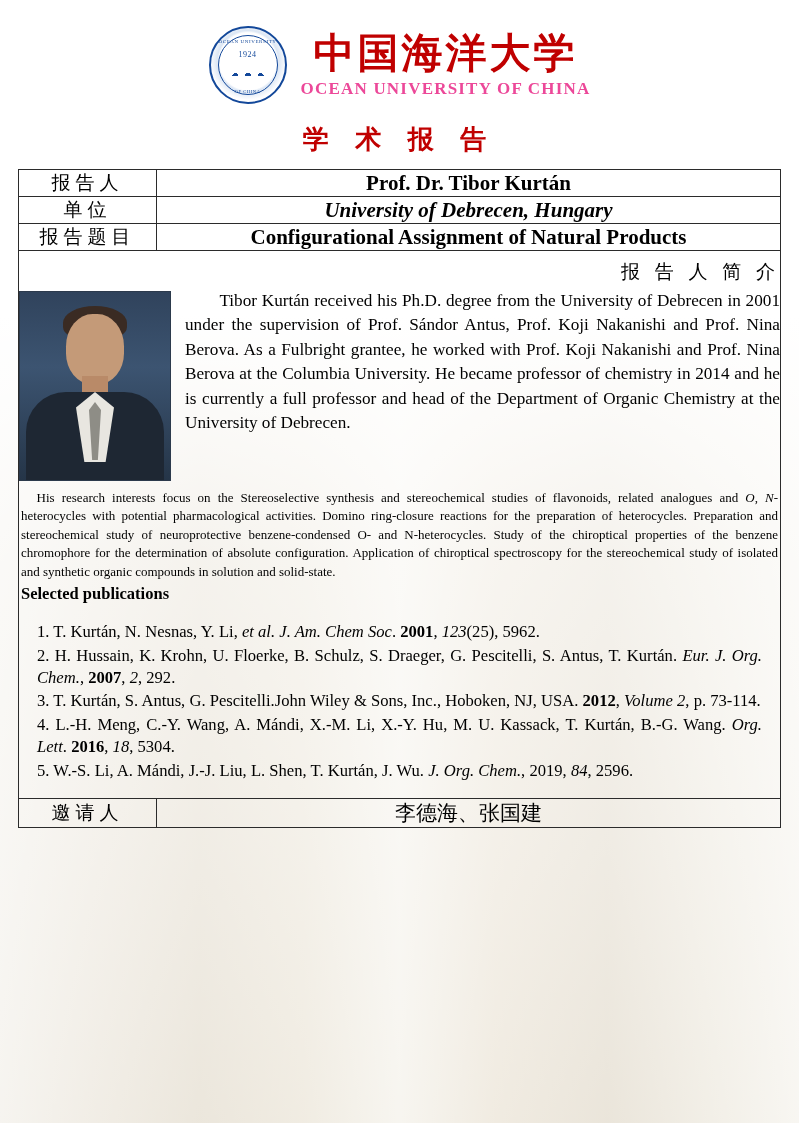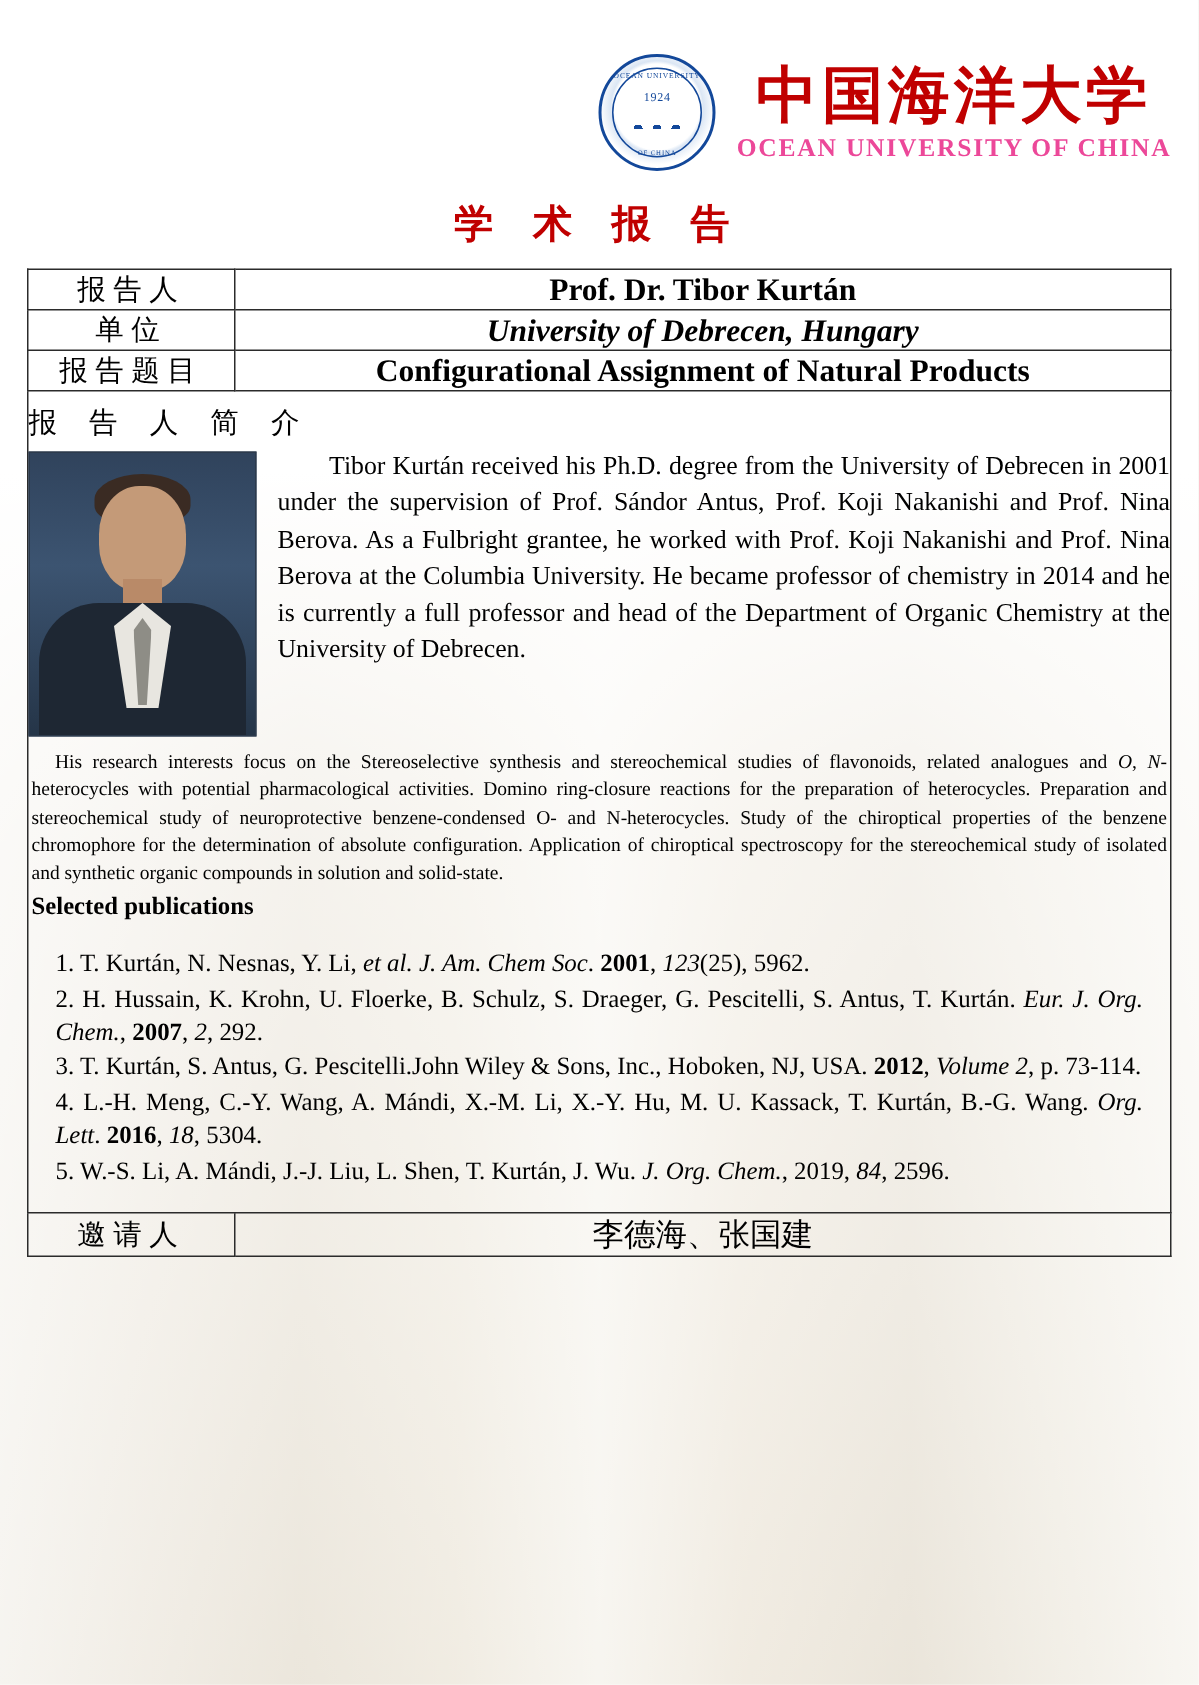--- a/index.html
+++ b/index.html
@@ -38,24 +38,24 @@
     position: relative;
     z-index: 2;
     width: 799px;
     height: 1123px;
     box-sizing: border-box;
     padding: 0 18px;
   }
 
   
   .header {
-    padding-top: 36px;
+    padding-top: 26px;
     display: flex;
     align-items: center;
-    justify-content: flex-end;
+    justify-content: center;
     gap: 14px;
   }
   .logo {
     width: 74px;
     height: 74px;
     border-radius: 50%;
     border: 2px solid #13489a;
     background: radial-gradient(circle at 50% 45%, #ffffff 0%, #ffffff 52%, #dbe6f4 56%, #ffffff 70%);
     position: relative;
     flex: 0 0 auto;
@@ -149,25 +149,24 @@
   }
   .val {
     text-align: center;
     font-size: 21px;
     font-weight: bold;
     padding: 9px 6px;
   }
   .val.italic { font-style: italic; margin-left: 32px; }
 
   .bio-head {
-    text-align: left;
+    text-align: right;
     font-size: 19px;
     letter-spacing: 5px;
     padding: 8px 0 4px 0;
-    font-family: Liberation Mono, monospace;
   }
   .bio-cell { padding: 0 12px 8px 12px; }
 
   .bio-flow { font-size: 0; }
   .portrait {
     float: left;
     width: 150px;
     height: 188px;
     margin: 2px 14px 6px 0;
     background:

